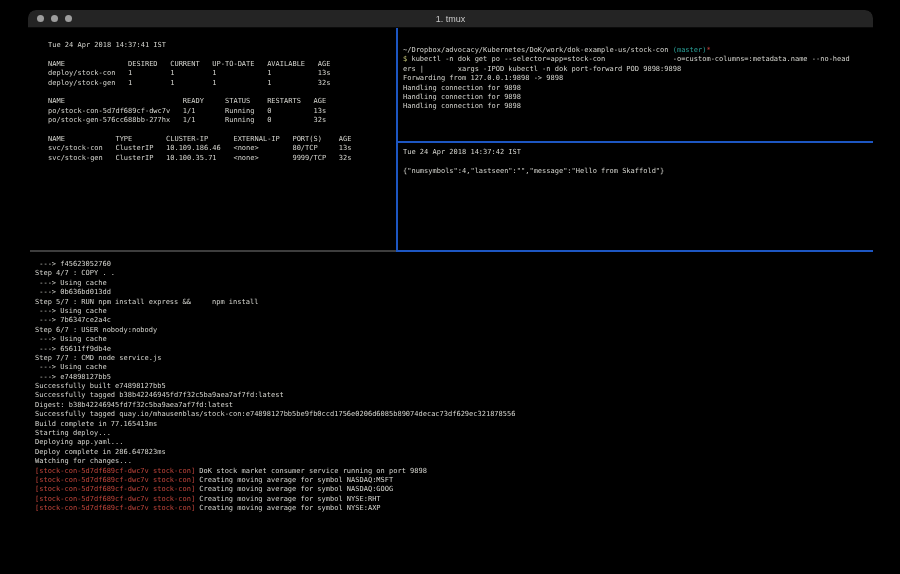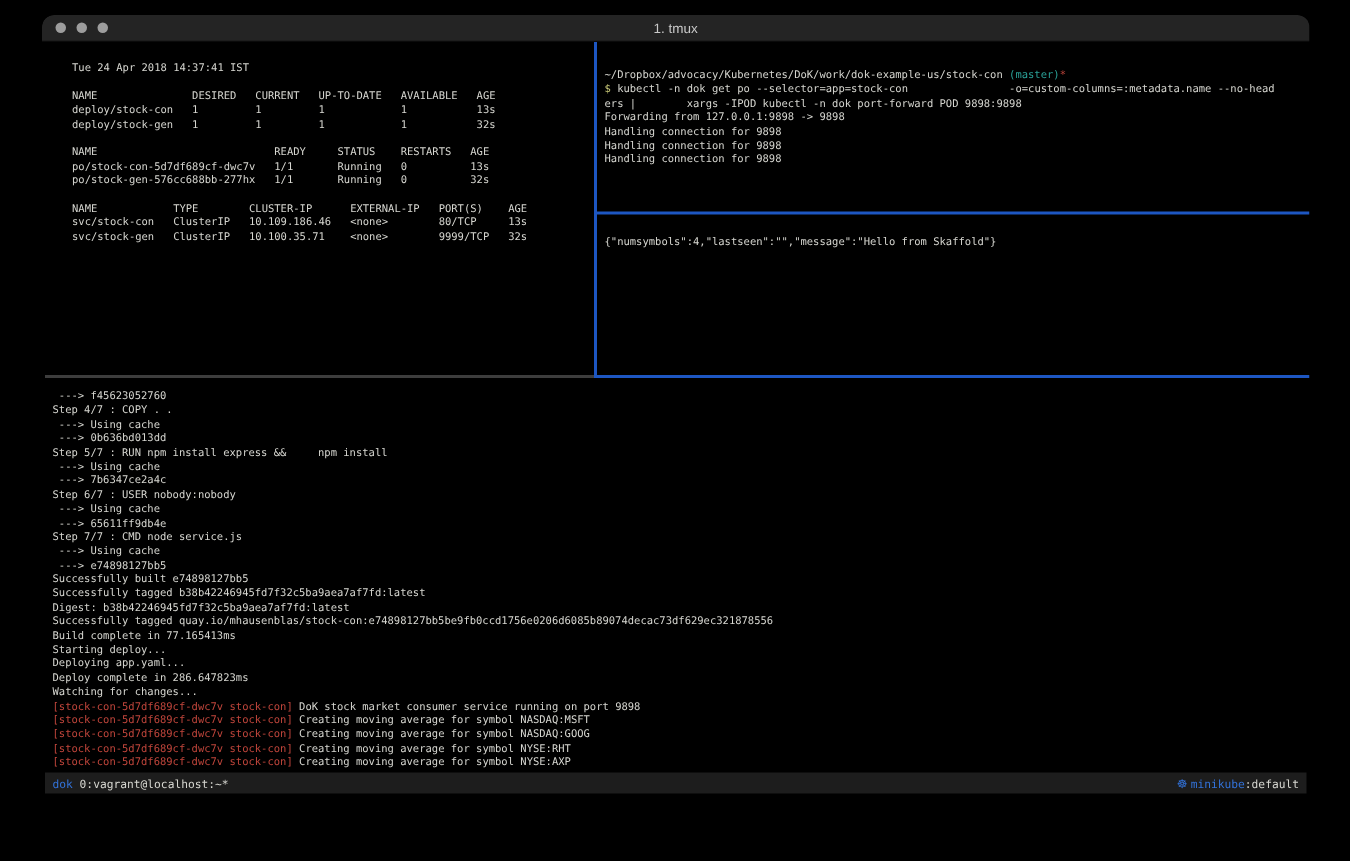--- a/index.html
+++ b/index.html
@@ -44,27 +44,21 @@
   </div>
 
   <div class="pane pane-kubectl"><div class="tline">Tue 24 Apr 2018 14:37:41 IST</div><div class="tline">&nbsp;</div><div class="tline">NAME               DESIRED   CURRENT   UP-TO-DATE   AVAILABLE   AGE</div><div class="tline">deploy/stock-con   1         1         1            1           13s</div><div class="tline">deploy/stock-gen   1         1         1            1           32s</div><div class="tline">&nbsp;</div><div class="tline">NAME                            READY     STATUS    RESTARTS   AGE</div><div class="tline">po/stock-con-5d7df689cf-dwc7v   1/1       Running   0          13s</div><div class="tline">po/stock-gen-576cc688bb-277hx   1/1       Running   0          32s</div><div class="tline">&nbsp;</div><div class="tline">NAME            TYPE        CLUSTER-IP      EXTERNAL-IP   PORT(S)    AGE</div><div class="tline">svc/stock-con   ClusterIP   10.109.186.46   &lt;none&gt;        80/TCP     13s</div><div class="tline">svc/stock-gen   ClusterIP   10.100.35.71    &lt;none&gt;        9999/TCP   32s</div></div>
 
   <div class="vdiv"></div>
 
   <div class="pane pane-shell"><div class="tline"><span class="c-fg">~/Dropbox/advocacy/Kubernetes/DoK/work/dok-example-us/stock-con </span><span class="c-cyan">(master)</span><span class="c-red">*</span></div><div class="tline"><span class="c-yellow">$ </span><span class="c-fg">kubectl -n dok get po --selector=app=stock-con                -o=custom-columns=:metadata.name --no-head</span></div><div class="tline">ers |        xargs -IPOD kubectl -n dok port-forward POD 9898:9898</div><div class="tline">Forwarding from 127.0.0.1:9898 -&gt; 9898</div><div class="tline">Handling connection for 9898</div><div class="tline">Handling connection for 9898</div><div class="tline">Handling connection for 9898</div></div>
 
   <div class="hdiv1"></div>
 
-  <div class="pane pane-http"><div class="tline">&nbsp;</div><div class="tline">{"numsymbols":4,"lastseen":"","message":"Hello from Skaffold"}</div></div>
+  <div class="pane pane-http"><div class="tline">Tue 24 Apr 2018 14:37:42 IST</div><div class="tline">&nbsp;</div><div class="tline">{"numsymbols":4,"lastseen":"","message":"Hello from Skaffold"}</div></div>
 
   <div class="hdiv2a"></div>
   <div class="hdiv2b"></div>
 
   <div class="pane pane-skaffold"><div class="tline"> ---&gt; f45623052760</div><div class="tline">Step 4/7 : COPY . .</div><div class="tline"> ---&gt; Using cache</div><div class="tline"> ---&gt; 0b636bd013dd</div><div class="tline">Step 5/7 : RUN npm install express &amp;&amp;     npm install</div><div class="tline"> ---&gt; Using cache</div><div class="tline"> ---&gt; 7b6347ce2a4c</div><div class="tline">Step 6/7 : USER nobody:nobody</div><div class="tline"> ---&gt; Using cache</div><div class="tline"> ---&gt; 65611ff9db4e</div><div class="tline">Step 7/7 : CMD node service.js</div><div class="tline"> ---&gt; Using cache</div><div class="tline"> ---&gt; e74898127bb5</div><div class="tline">Successfully built e74898127bb5</div><div class="tline">Successfully tagged b38b42246945fd7f32c5ba9aea7af7fd:latest</div><div class="tline">Digest: b38b42246945fd7f32c5ba9aea7af7fd:latest</div><div class="tline">Successfully tagged quay.io/mhausenblas/stock-con:e74898127bb5be9fb0ccd1756e0206d6085b89074decac73df629ec321878556</div><div class="tline">Build complete in 77.165413ms</div><div class="tline">Starting deploy...</div><div class="tline">Deploying app.yaml...</div><div class="tline">Deploy complete in 286.647823ms</div><div class="tline">Watching for changes...</div><div class="tline"><span class="c-red">[stock-con-5d7df689cf-dwc7v stock-con]</span><span class="c-fg"> DoK stock market consumer service running on port 9898</span></div><div class="tline"><span class="c-red">[stock-con-5d7df689cf-dwc7v stock-con]</span><span class="c-fg"> Creating moving average for symbol NASDAQ:MSFT</span></div><div class="tline"><span class="c-red">[stock-con-5d7df689cf-dwc7v stock-con]</span><span class="c-fg"> Creating moving average for symbol NASDAQ:GOOG</span></div><div class="tline"><span class="c-red">[stock-con-5d7df689cf-dwc7v stock-con]</span><span class="c-fg"> Creating moving average for symbol NYSE:RHT</span></div><div class="tline"><span class="c-red">[stock-con-5d7df689cf-dwc7v stock-con]</span><span class="c-fg"> Creating moving average for symbol NYSE:AXP</span></div></div>
 
-  <div class="statusbar">
-    <span class="c-blue">dok</span><span> </span><span>0:vagrant@localhost:~*</span>
-    <span class="sb-right">
-      <span class="kube-icon">☸</span><span class="c-blue">minikube</span><span>:default</span>
-    </span>
-  </div>
 
 </div>
 
 </body></html>

